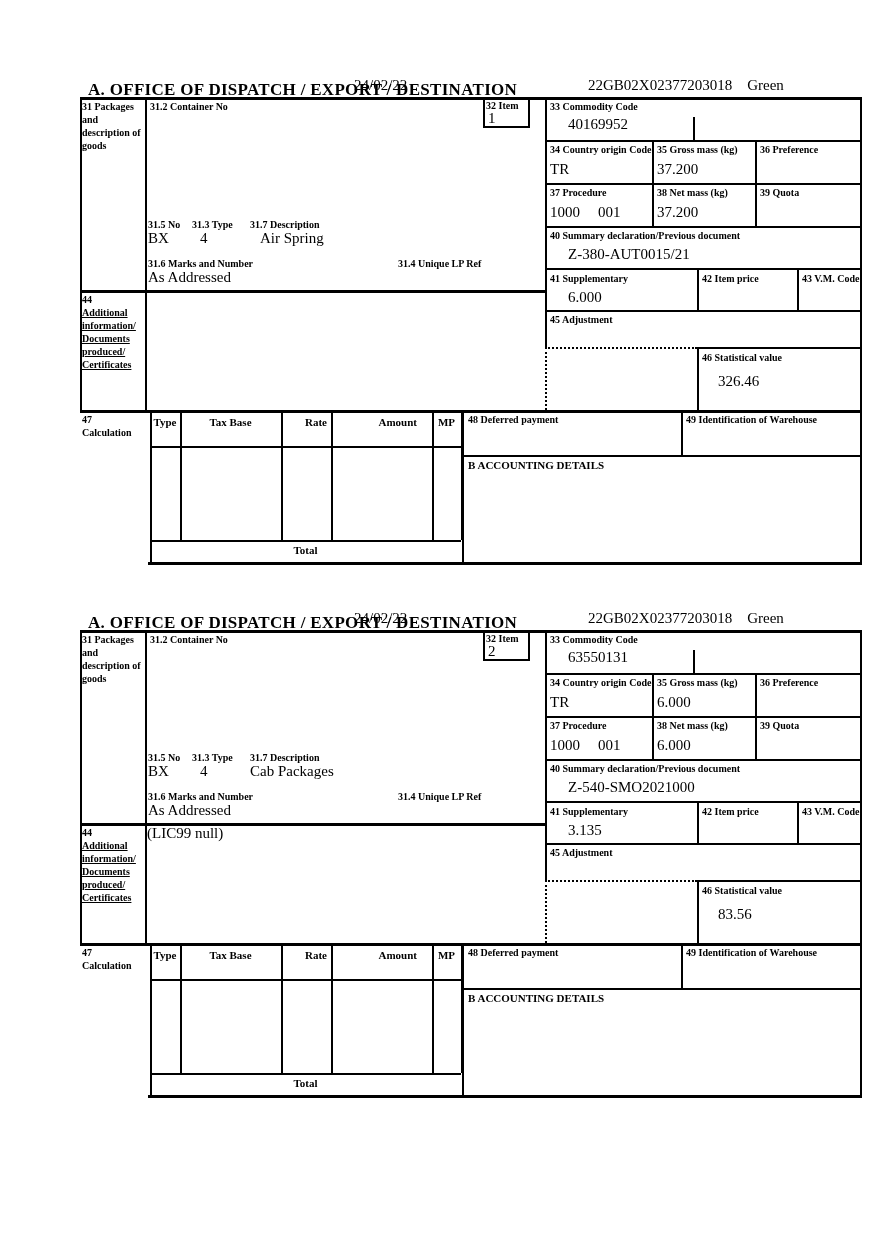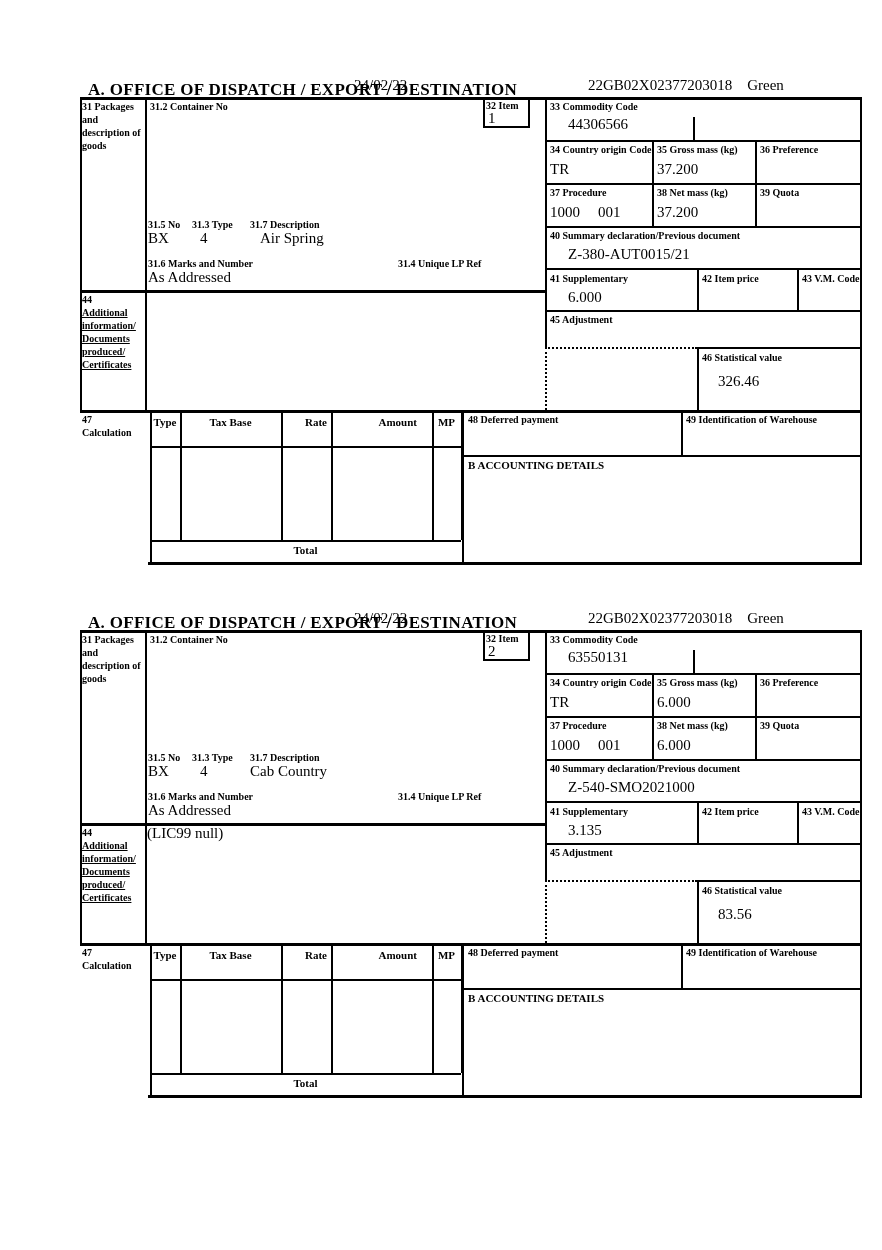--- a/index.html
+++ b/index.html
@@ -64,21 +64,21 @@
   <span class="h" style="left:70px;top:443px;width:311px"></span>
   <span class="v" style="left:382px;top:313px;height:152px"></span>
   <span class="v" style="left:601px;top:313px;height:45px"></span>
   <span class="h" style="left:382px;top:358px;width:400px"></span>
 
   <div class="lbl wrap" style="left:2px;top:3px;width:60px">31 Packages and description of goods</div>
   <div class="lbl" style="left:70px;top:3px">31.2 Container No</div>
   <div class="lbl" style="left:406px;top:2px">32 Item</div>
   <div class="val" style="left:408px;top:13px">1</div>
   <div class="lbl" style="left:470px;top:3px">33 Commodity Code</div>
-  <div class="val" style="left:488px;top:19px">44306566</div>
+  <div class="val" style="left:488px;top:19px">40169952</div>
   <div class="lbl" style="left:470px;top:46px">34 Country origin Code</div>
   <div class="val" style="left:470px;top:64px">TR</div>
   <div class="lbl" style="left:577px;top:46px">35 Gross mass (kg)</div>
   <div class="val" style="left:577px;top:64px">37.200</div>
   <div class="lbl" style="left:680px;top:46px">36 Preference</div>
   <div class="lbl" style="left:470px;top:89px">37 Procedure</div>
   <div class="val" style="left:470px;top:107px"><span>1000</span><span class="gap18">001</span></div>
   <div class="lbl" style="left:577px;top:89px">38 Net mass (kg)</div>
   <div class="val" style="left:577px;top:107px">37.200</div>
   <div class="lbl" style="left:680px;top:89px">39 Quota</div>
@@ -169,21 +169,21 @@
   <div class="lbl" style="left:470px;top:89px">37 Procedure</div>
   <div class="val" style="left:470px;top:107px"><span>1000</span><span class="gap18">001</span></div>
   <div class="lbl" style="left:577px;top:89px">38 Net mass (kg)</div>
   <div class="val" style="left:577px;top:107px">6.000</div>
   <div class="lbl" style="left:680px;top:89px">39 Quota</div>
   <div class="lbl" style="left:68px;top:121px">31.5 No</div>
   <div class="lbl" style="left:112px;top:121px">31.3 Type</div>
   <div class="lbl" style="left:170px;top:121px">31.7 Description</div>
   <div class="val" style="left:68px;top:133px">BX</div>
   <div class="val" style="left:120px;top:133px">4</div>
-  <div class="val" style="left:170px;top:133px">Cab Country</div>
+  <div class="val" style="left:170px;top:133px">Cab Packages</div>
   <div class="lbl" style="left:470px;top:132px">40 Summary declaration/Previous document</div>
   <div class="val" style="left:488px;top:149px">Z-540-SMO2021000</div>
   <div class="lbl" style="left:68px;top:160px">31.6 Marks and Number</div>
   <div class="lbl" style="left:318px;top:160px">31.4 Unique LP Ref</div>
   <div class="val" style="left:68px;top:172px">As Addressed</div>
   <div class="lbl" style="left:470px;top:175px">41 Supplementary</div>
   <div class="val" style="left:488px;top:192px">3.135</div>
   <div class="lbl" style="left:622px;top:175px">42 Item price</div>
   <div class="lbl" style="left:722px;top:175px">43 V.M. Code</div>
   <div class="lbl" style="left:2px;top:196px">44</div>

